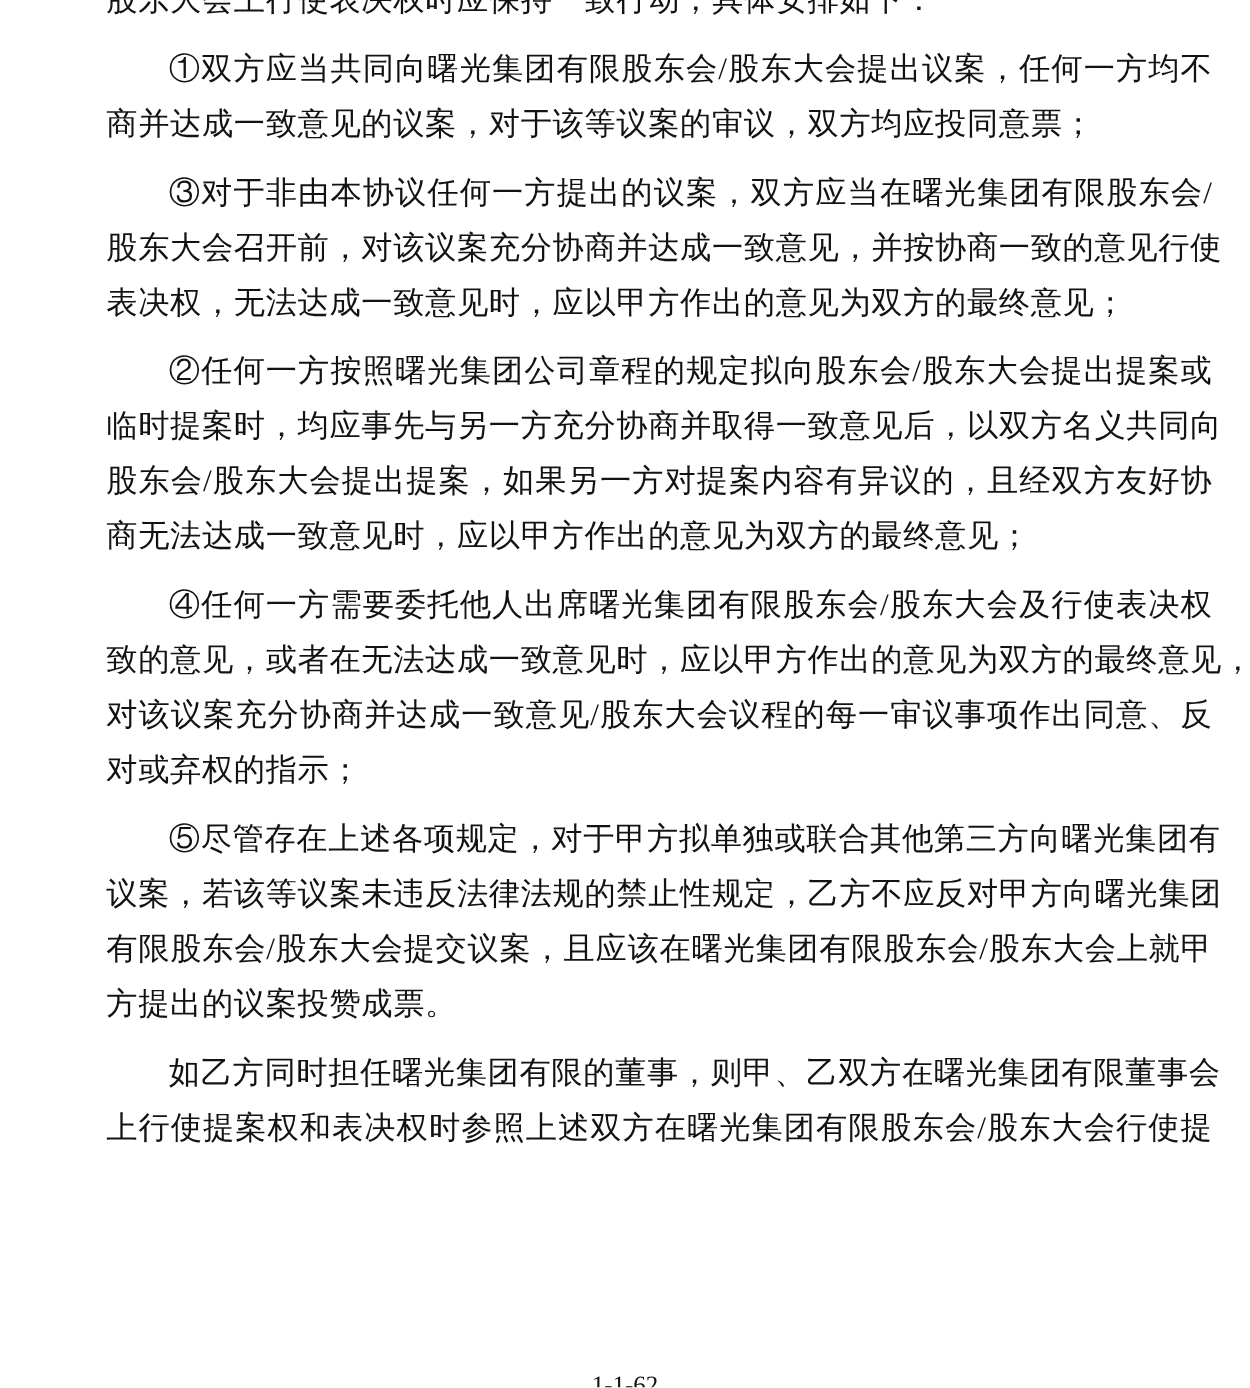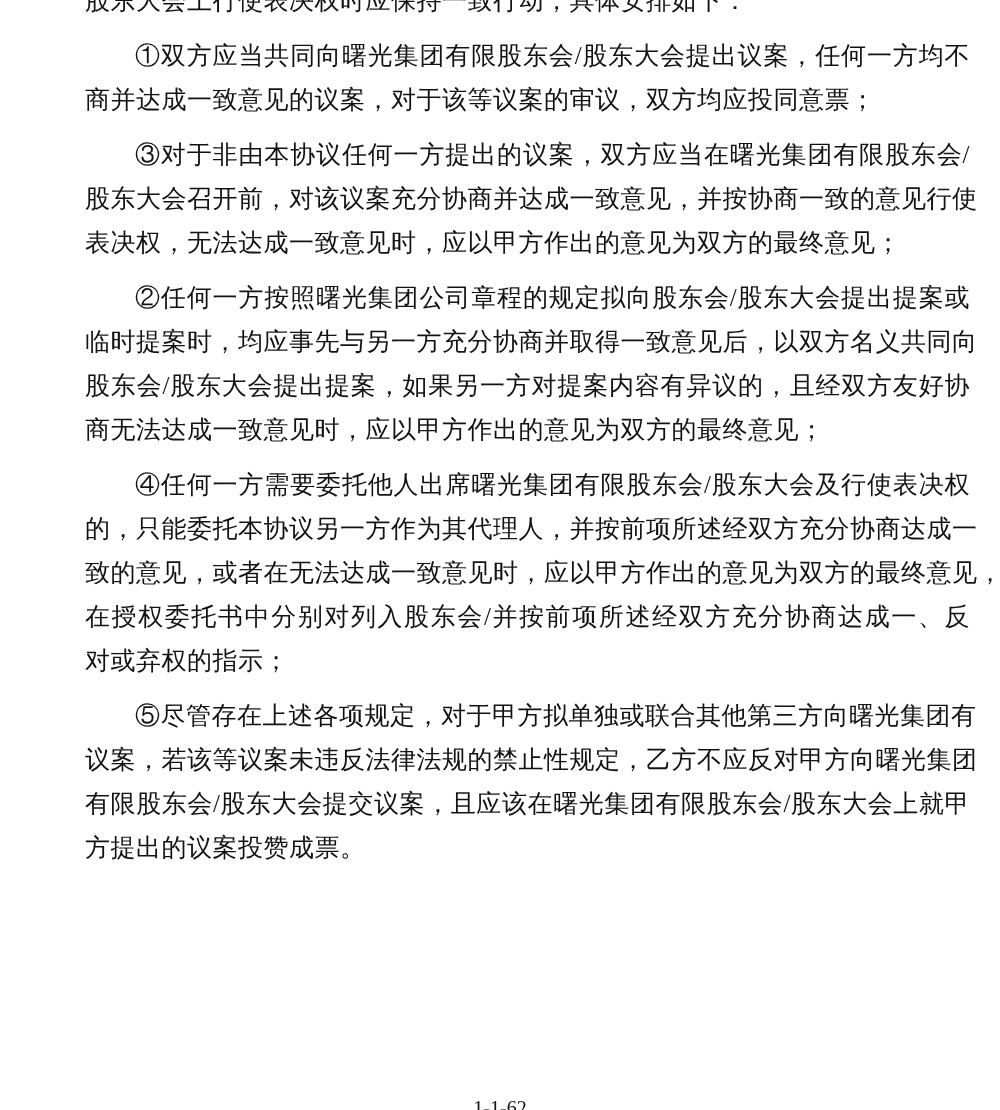--- a/index.html
+++ b/index.html
@@ -70,26 +70,29 @@
         <div class="line lastline">表决权，无法达成一致意见时，应以甲方作出的意见为双方的最终意见；</div>
       </div>
       <div class="para indent">
         <div class="line">②任何一方按照曙光集团公司章程的规定拟向股东会/股东大会提出提案或</div>
         <div class="line">临时提案时，均应事先与另一方充分协商并取得一致意见后，以双方名义共同向</div>
         <div class="line">股东会/股东大会提出提案，如果另一方对提案内容有异议的，且经双方友好协</div>
         <div class="line lastline">商无法达成一致意见时，应以甲方作出的意见为双方的最终意见；</div>
       </div>
       <div class="para indent">
         <div class="line">④任何一方需要委托他人出席曙光集团有限股东会/股东大会及行使表决权</div>
-        <div class="line">的，只能委托本协议另一方作为其代理人，并按前项所述经双方充分协商达成一</div>
         <div class="line">致的意见，或者在无法达成一致意见时，应以甲方作出的意见为双方的最终意见，</div>
-        <div class="line">在授权委托书中分别对列入股东会/并按前项所述经双方充分协商达成一、反</div>
+        <div class="line">对该议案充分协商并达成一致意见/股东大会议程的每一审议事项作出同意、反</div>
         <div class="line lastline">对或弃权的指示；</div>
       </div>
       <div class="para indent">
         <div class="line">⑤尽管存在上述各项规定，对于甲方拟单独或联合其他第三方向曙光集团有</div>
         <div class="line">议案，若该等议案未违反法律法规的禁止性规定，乙方不应反对甲方向曙光集团</div>
         <div class="line">有限股东会/股东大会提交议案，且应该在曙光集团有限股东会/股东大会上就甲</div>
         <div class="line lastline">方提出的议案投赞成票。</div>
       </div>
+      <div class="para indent">
+        <div class="line">如乙方同时担任曙光集团有限的董事，则甲、乙双方在曙光集团有限董事会</div>
+        <div class="line">上行使提案权和表决权时参照上述双方在曙光集团有限股东会/股东大会行使提</div>
+      </div>
     </div>
   <div class="page-number">1-1-62</div>
 </div>
 
 </body></html>

